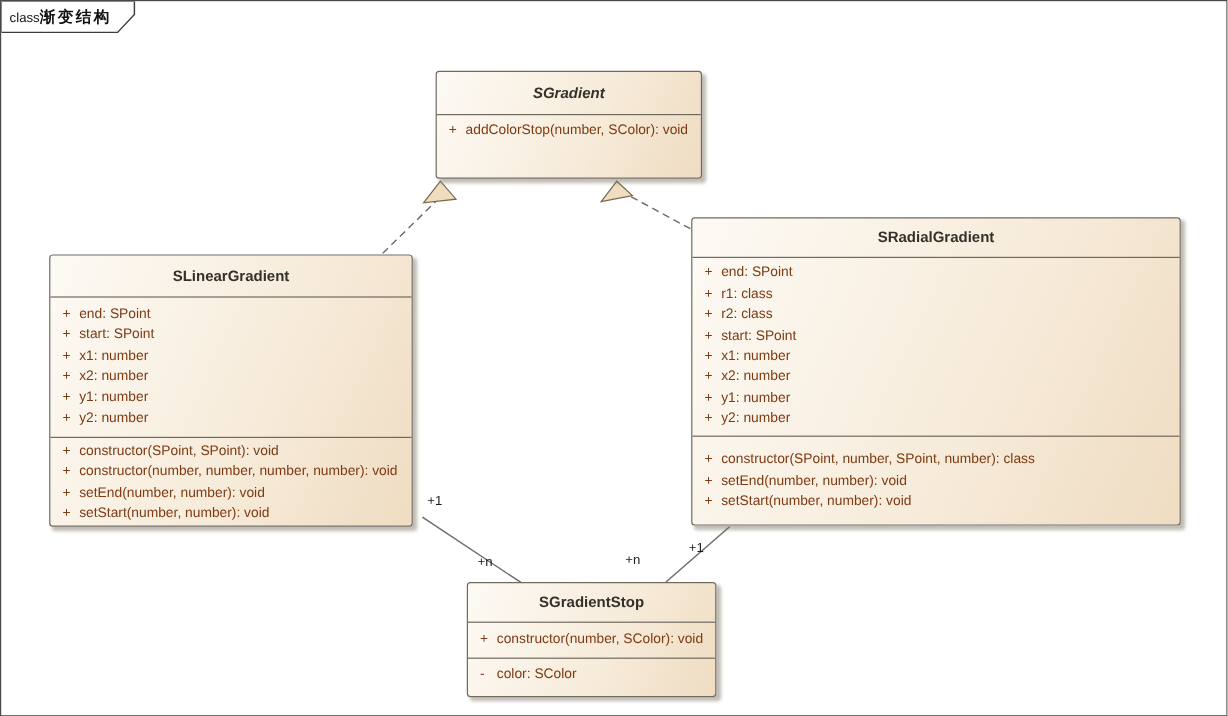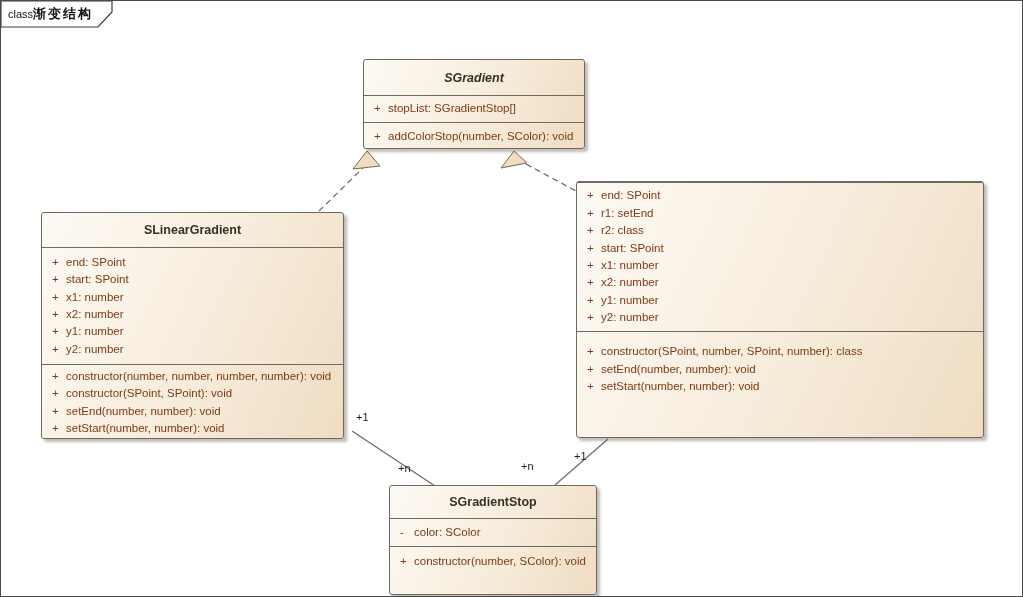--- a/index.html
+++ b/index.html
@@ -81,67 +81,65 @@
     <line x1="607" y1="438" x2="554" y2="484" stroke="#6a6a6a" stroke-width="1.2"></line>
 
     <text x="355" y="420">+1</text>
     <text x="397" y="471">+n</text>
     <text x="573" y="459">+1</text>
     <text x="520" y="469">+n</text>
   </svg>
 
   <div class="uml-class" style="left:314px; top:58px; width:222px; height:90px;margin-left:48px;">
     <div class="cls-title abstract" style="height:35px">SGradient</div>
-    <div class="cls-comp attrs" style="height:27px">
-        <div class="member"><span class="vis">+</span><span class="mtext">stopList: SGradientStop[]</span></div>
-      </div>
     <div class="cls-comp methods" style="height:28px">
         <div class="member"><span class="vis">+</span><span class="mtext">addColorStop(number, SColor): void</span></div>
       </div>
   </div>
 
   <div class="uml-class" style="left:40px; top:211px; width:303px; height:227px;">
     <div class="cls-title" style="height:34px">SLinearGradient</div>
     <div class="cls-comp attrs" style="height:117px">
         <div class="member"><span class="vis">+</span><span class="mtext">end: SPoint</span></div>
         <div class="member"><span class="vis">+</span><span class="mtext">start: SPoint</span></div>
         <div class="member"><span class="vis">+</span><span class="mtext">x1: number</span></div>
         <div class="member"><span class="vis">+</span><span class="mtext">x2: number</span></div>
         <div class="member"><span class="vis">+</span><span class="mtext">y1: number</span></div>
         <div class="member"><span class="vis">+</span><span class="mtext">y2: number</span></div>
       </div>
     <div class="cls-comp methods" style="height:76px">
+        <div class="member"><span class="vis">+</span><span class="mtext">constructor(SPoint, SPoint): void</span></div>
         <div class="member"><span class="vis">+</span><span class="mtext">constructor(number, number, number, number): void</span></div>
-        <div class="member"><span class="vis">+</span><span class="mtext">constructor(SPoint, SPoint): void</span></div>
         <div class="member"><span class="vis">+</span><span class="mtext">setEnd(number, number): void</span></div>
         <div class="member"><span class="vis">+</span><span class="mtext">setStart(number, number): void</span></div>
       </div>
   </div>
 
   <div class="uml-class" style="left:575px; top:180px; width:408px; height:257px;">
+    <div class="cls-title" style="height:32px">SRadialGradient</div>
     <div class="cls-comp attrs" style="height:149px">
         <div class="member"><span class="vis">+</span><span class="mtext">end: SPoint</span></div>
-        <div class="member"><span class="vis">+</span><span class="mtext">r1: setEnd</span></div>
+        <div class="member"><span class="vis">+</span><span class="mtext">r1: class</span></div>
         <div class="member"><span class="vis">+</span><span class="mtext">r2: class</span></div>
         <div class="member"><span class="vis">+</span><span class="mtext">start: SPoint</span></div>
         <div class="member"><span class="vis">+</span><span class="mtext">x1: number</span></div>
         <div class="member"><span class="vis">+</span><span class="mtext">x2: number</span></div>
         <div class="member"><span class="vis">+</span><span class="mtext">y1: number</span></div>
         <div class="member"><span class="vis">+</span><span class="mtext">y2: number</span></div>
       </div>
     <div class="cls-comp methods" style="height:76px">
         <div class="member"><span class="vis">+</span><span class="mtext">constructor(SPoint, number, SPoint, number): class</span></div>
         <div class="member"><span class="vis">+</span><span class="mtext">setEnd(number, number): void</span></div>
         <div class="member"><span class="vis">+</span><span class="mtext">setStart(number, number): void</span></div>
       </div>
   </div>
 
-  <div class="uml-class" style="left:388px; top:484px; width:208px; height:110px;">
+  <div class="uml-class" style="left:388px; top:484px; width:208px; height:96px;">
     <div class="cls-title" style="height:32px">SGradientStop</div>
+    <div class="cls-comp methods" style="height:30px">
+        <div class="member"><span class="vis">+</span><span class="mtext">constructor(number, SColor): void</span></div>
+      </div>
     <div class="cls-comp attrs" style="height:28px">
         <div class="member"><span class="vis">-</span><span class="mtext">color: SColor</span></div>
-      </div>
-    <div class="cls-comp methods" style="height:30px">
-        <div class="member"><span class="vis">+</span><span class="mtext">constructor(number, SColor): void</span></div>
       </div>
   </div>
 
 </div>
 
 </body></html>

